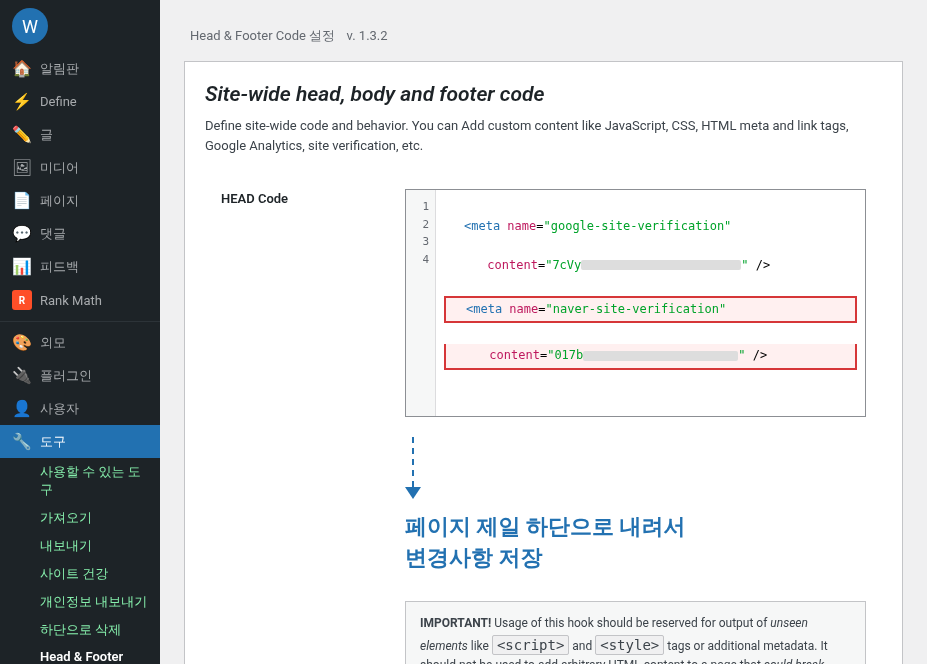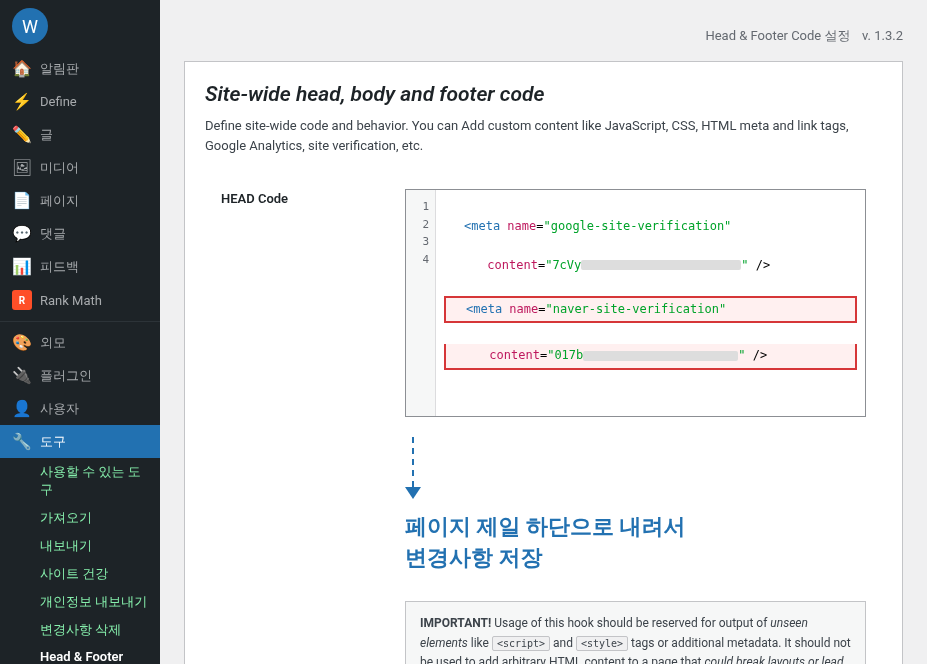--- a/index.html
+++ b/index.html
@@ -30,21 +30,21 @@
     .rank-math-item { display: flex; align-items: center; padding: 7px 12px; gap: 8px; color: #a7aaad; cursor: pointer; }
     .rank-math-icon { width: 20px; height: 20px; background: #ff4f28; border-radius: 3px; display: flex; align-items: center; justify-content: center; color: white; font-size: 10px; font-weight: bold; flex-shrink: 0; }
 
     
     #main {
       flex: 1;
       overflow-y: auto;
       background: #f0f0f1;
       padding: 20px 24px;
     }
-    .page-title { font-size: 22px; font-weight: 400; color: #1d2327; margin-bottom: 16px; text-align: right; }
+    .page-title { font-size: 22px; font-weight: 400; color: #1d2327; margin-bottom: 16px; }
     .page-title span { font-size: 13px; color: #646970; font-weight: normal; margin-left: 6px; }
     .section-title { font-size: 21px; font-weight: 600; color: #1d2327; margin-bottom: 10px; font-style: italic; }
     .section-desc { color: #3c434a; font-size: 13px; line-height: 1.5; margin-bottom: 18px; }
     .settings-row { display: flex; border-bottom: 1px solid #f0f0f1; padding: 16px 0; align-items: flex-start; }
     .settings-label { width: 200px; flex-shrink: 0; padding-right: 20px; font-weight: 600; color: #1d2327; font-size: 13px; padding-left: 16px; padding-top: 2px; }
     .settings-field { flex: 1; padding-right: 16px; }
 
     
     .code-area {
       border: 1px solid #8c8f94;
@@ -115,21 +115,21 @@
       color: #3c434a;
       line-height: 1.6;
       margin-top: 8px;
     }
     .important-box em { font-style: italic; }
     .important-box code {
       background: #f0f0f1;
       border: 1px solid #c3c4c7;
       padding: 1px 4px;
       border-radius: 2px;
-      font-size: 10px;
+      font-size: 14px;
     }
 
     .content-wrap { background: white; border: 1px solid #c3c4c7; padding: 20px; }
   </style>
 </head>
 <body>
 
 <div id="sidebar">
   <div class="sidebar-logo">
     <div class="sidebar-logo-icon">W</div>
@@ -184,21 +184,21 @@
     <span class="icon">🔧</span>
     <span>도구</span>
   </div>
 
   <div class="sidebar-sub">
     <div class="sidebar-sub-item">사용할 수 있는 도구</div>
     <div class="sidebar-sub-item">가져오기</div>
     <div class="sidebar-sub-item">내보내기</div>
     <div class="sidebar-sub-item">사이트 건강</div>
     <div class="sidebar-sub-item">개인정보 내보내기</div>
-    <div class="sidebar-sub-item">변경사항 삭제</div>
+    <div class="sidebar-sub-item">하단으로 삭제</div>
     <div class="sidebar-sub-item active">Head &amp; Footer Code</div>
 
   </div>
 </div>
 
 <div id="main">
   <h1 class="page-title">
     <span>Head &amp; Footer Code 설정</span>
     <span>v. 1.3.2</span>
   </h1>

